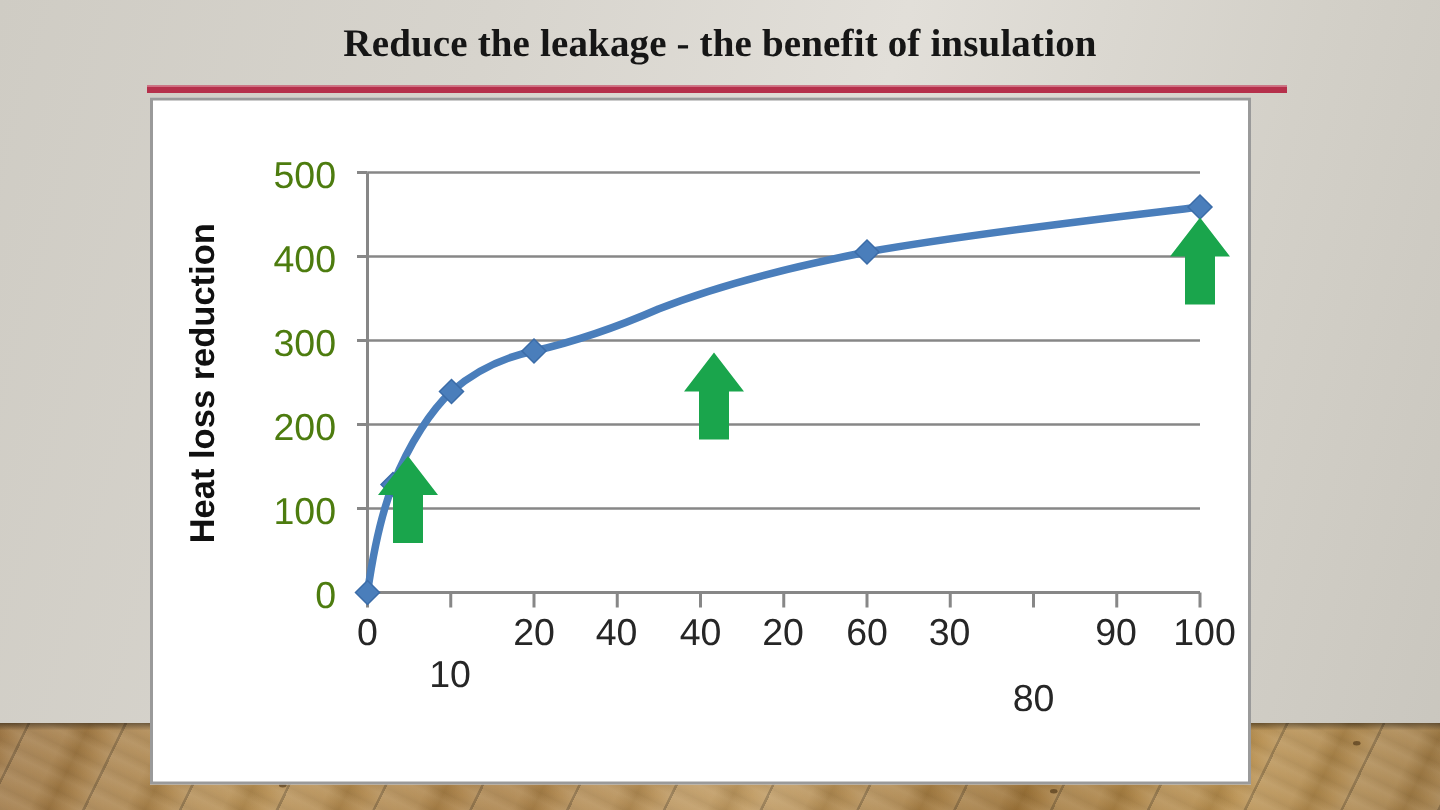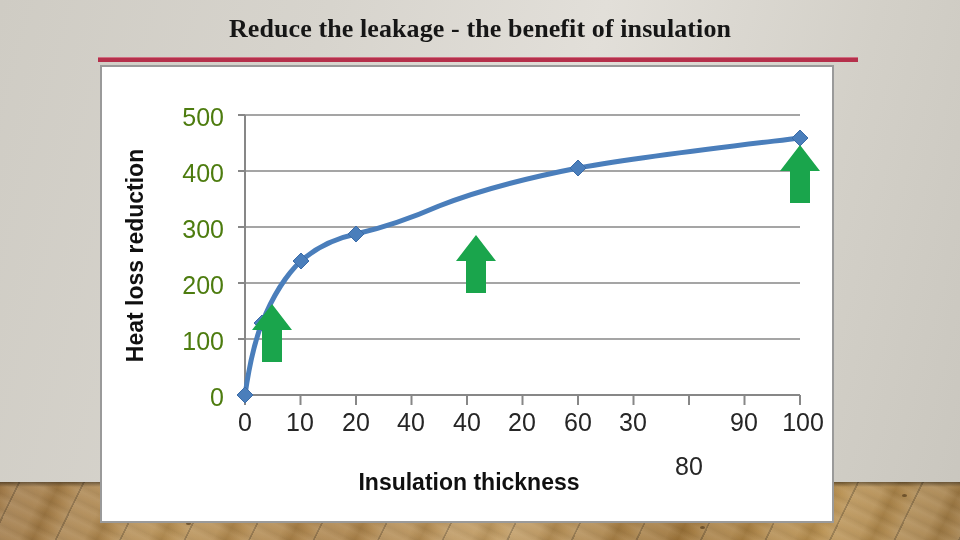--- a/index.html
+++ b/index.html
@@ -263,30 +263,29 @@
 
         <g fill="#1aa54c">
           <path d="M 170,237 L 190,263 L 180,263 L 180,295 L 160,295 L 160,263 L 150,263 Z"></path>
           <path d="M 374,168 L 394,194 L 384,194 L 384,226 L 364,226 L 364,194 L 354,194 Z"></path>
           <path d="M 698,78 L 718,104 L 708,104 L 708,136 L 688,136 L 688,104 L 678,104 Z"></path>
         </g>
       </svg>
 
       <div id="x-labels">
         <div class="xtick-label" style="left:3px;">0</div>
-        <div class="xtick-label" style="left:58px;">10</div>
+        <div class="xtick-label" style="left:58px;margin-top:28px;">10</div>
         <div class="xtick-label" style="left:114px;">20</div>
         <div class="xtick-label" style="left:169px;">40</div>
         <div class="xtick-label" style="left:225px;">40</div>
         <div class="xtick-label" style="left:280px;">20</div>
         <div class="xtick-label" style="left:336px;">60</div>
         <div class="xtick-label" style="left:391px;">30</div>
         <div class="xtick-label" style="left:447px;margin-top:44px;">80</div>
         <div class="xtick-label" style="left:502px;">90</div>
         <div class="xtick-label" style="left:561px;">100</div>
       </div>
 
-      <div id="x-axis-title">Insulation thickness</div>
 
     </div>
   </div>
 
 </div>
 
 </body></html>

